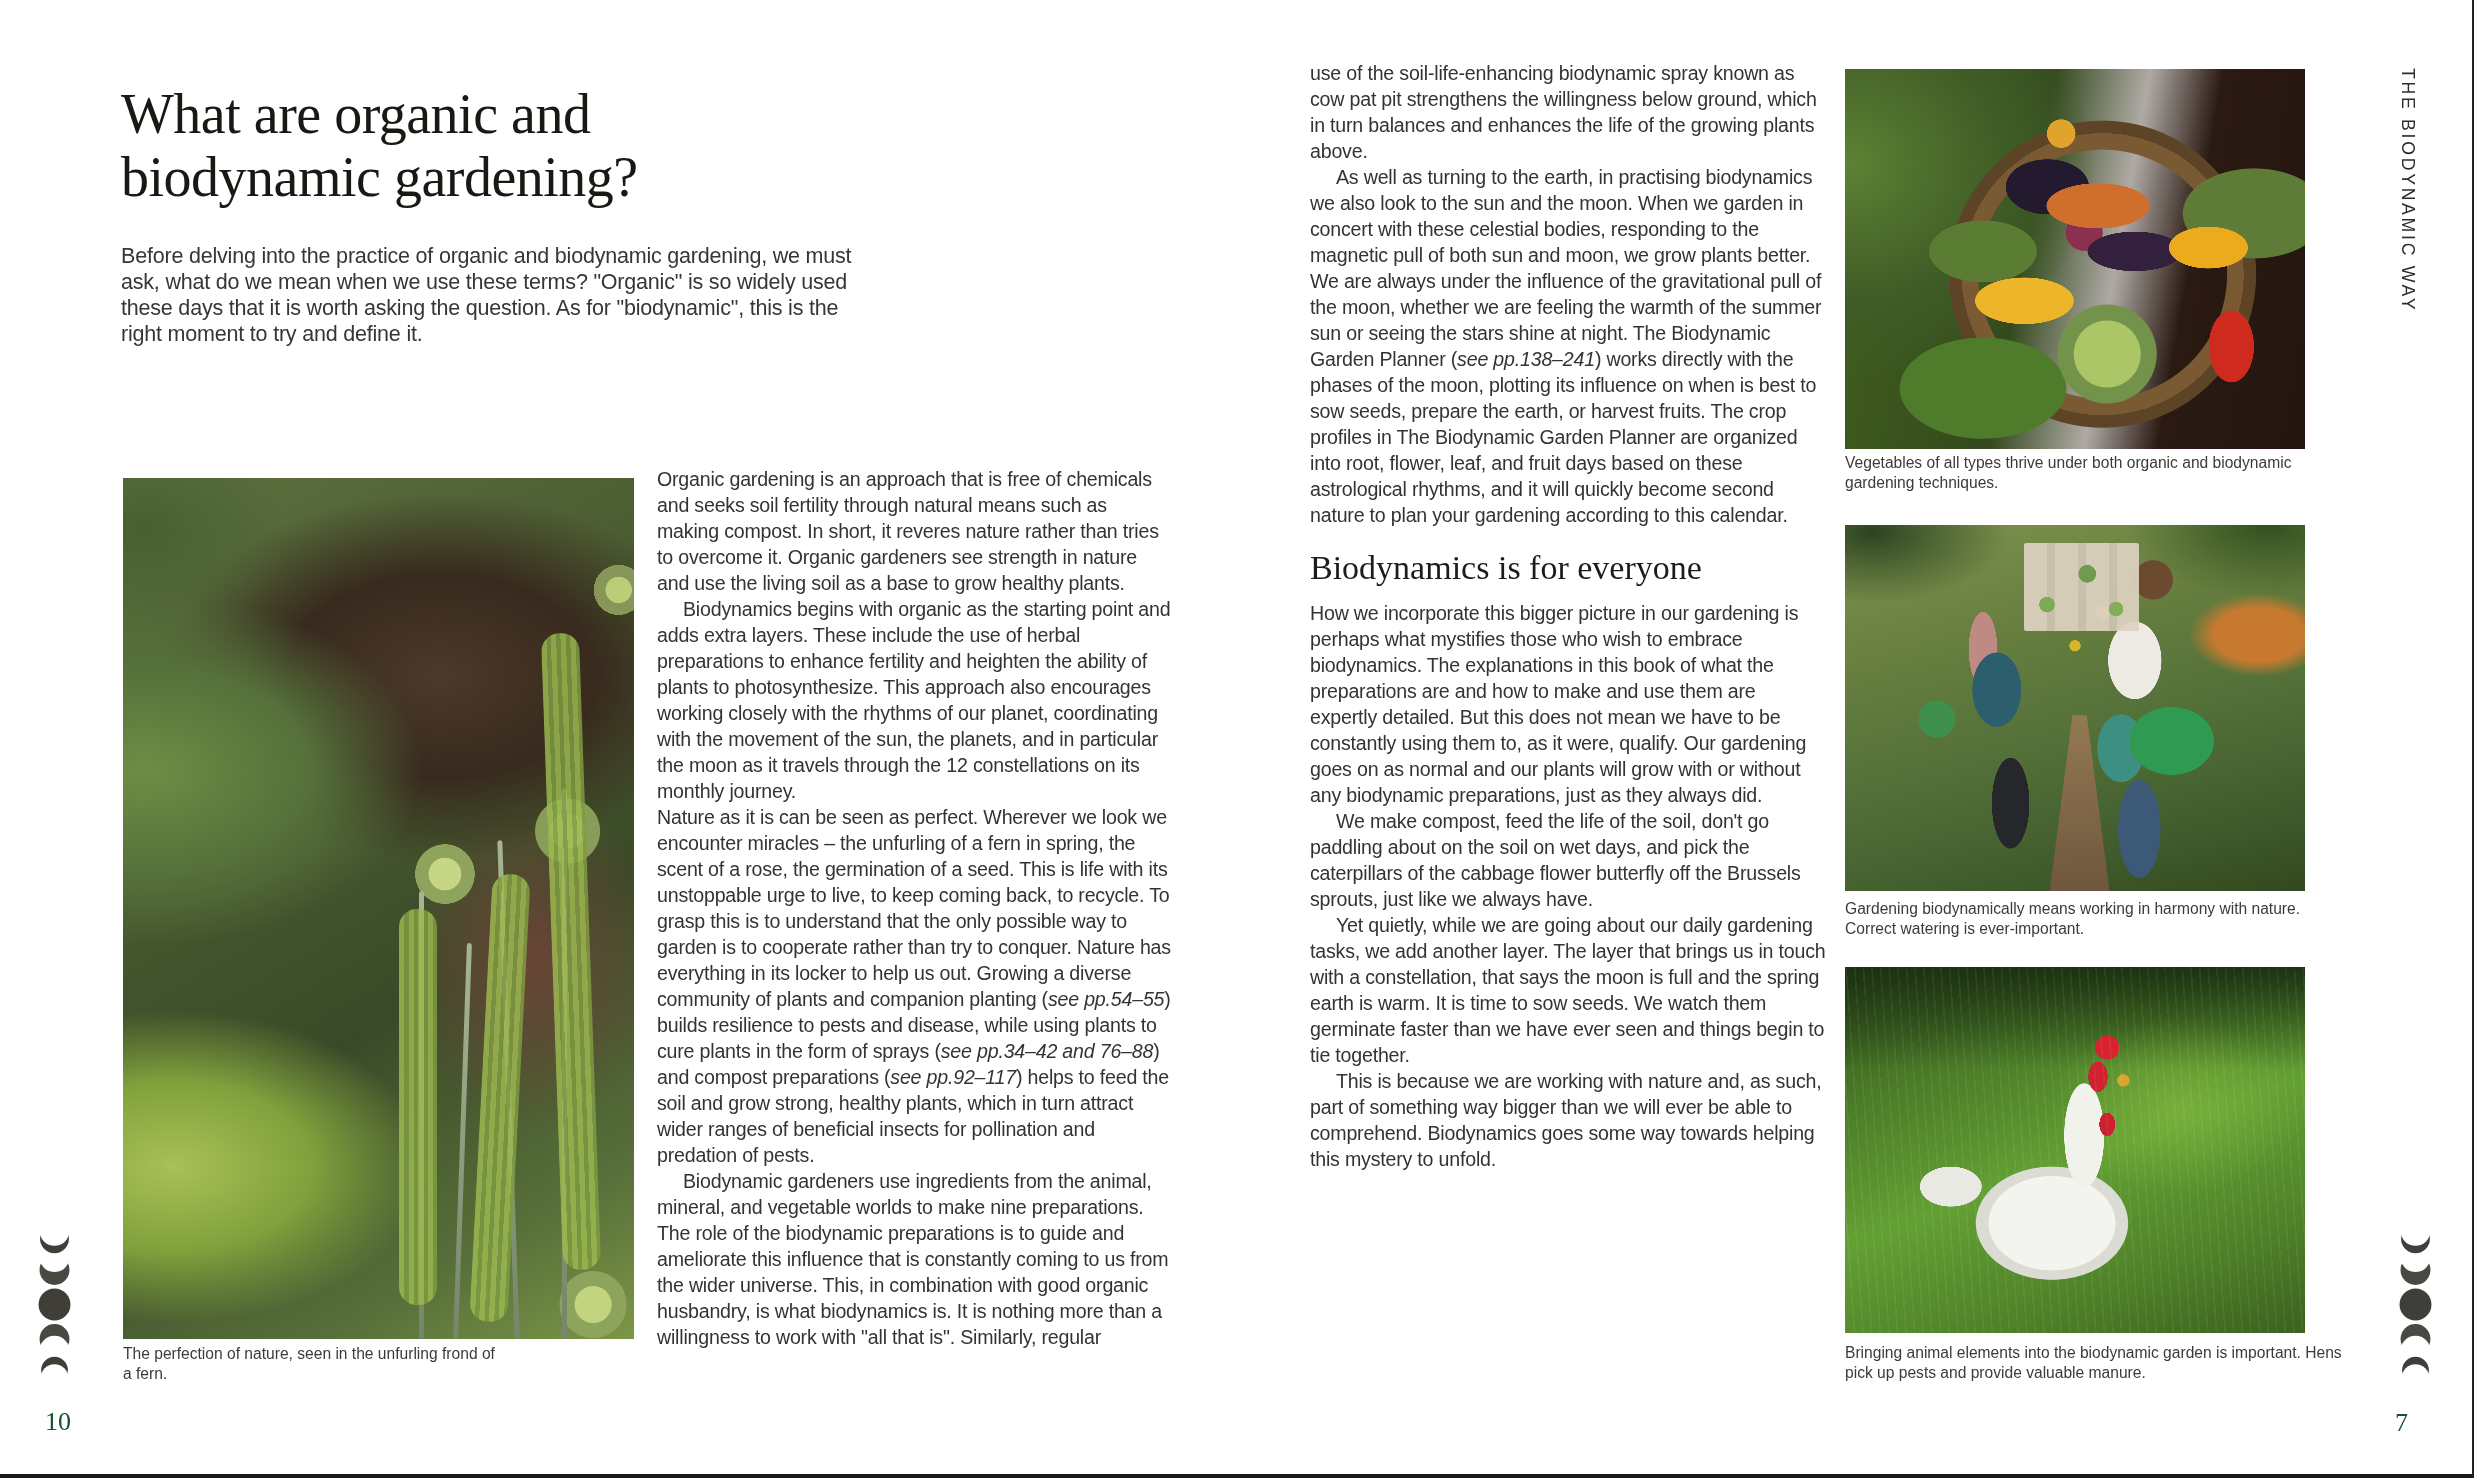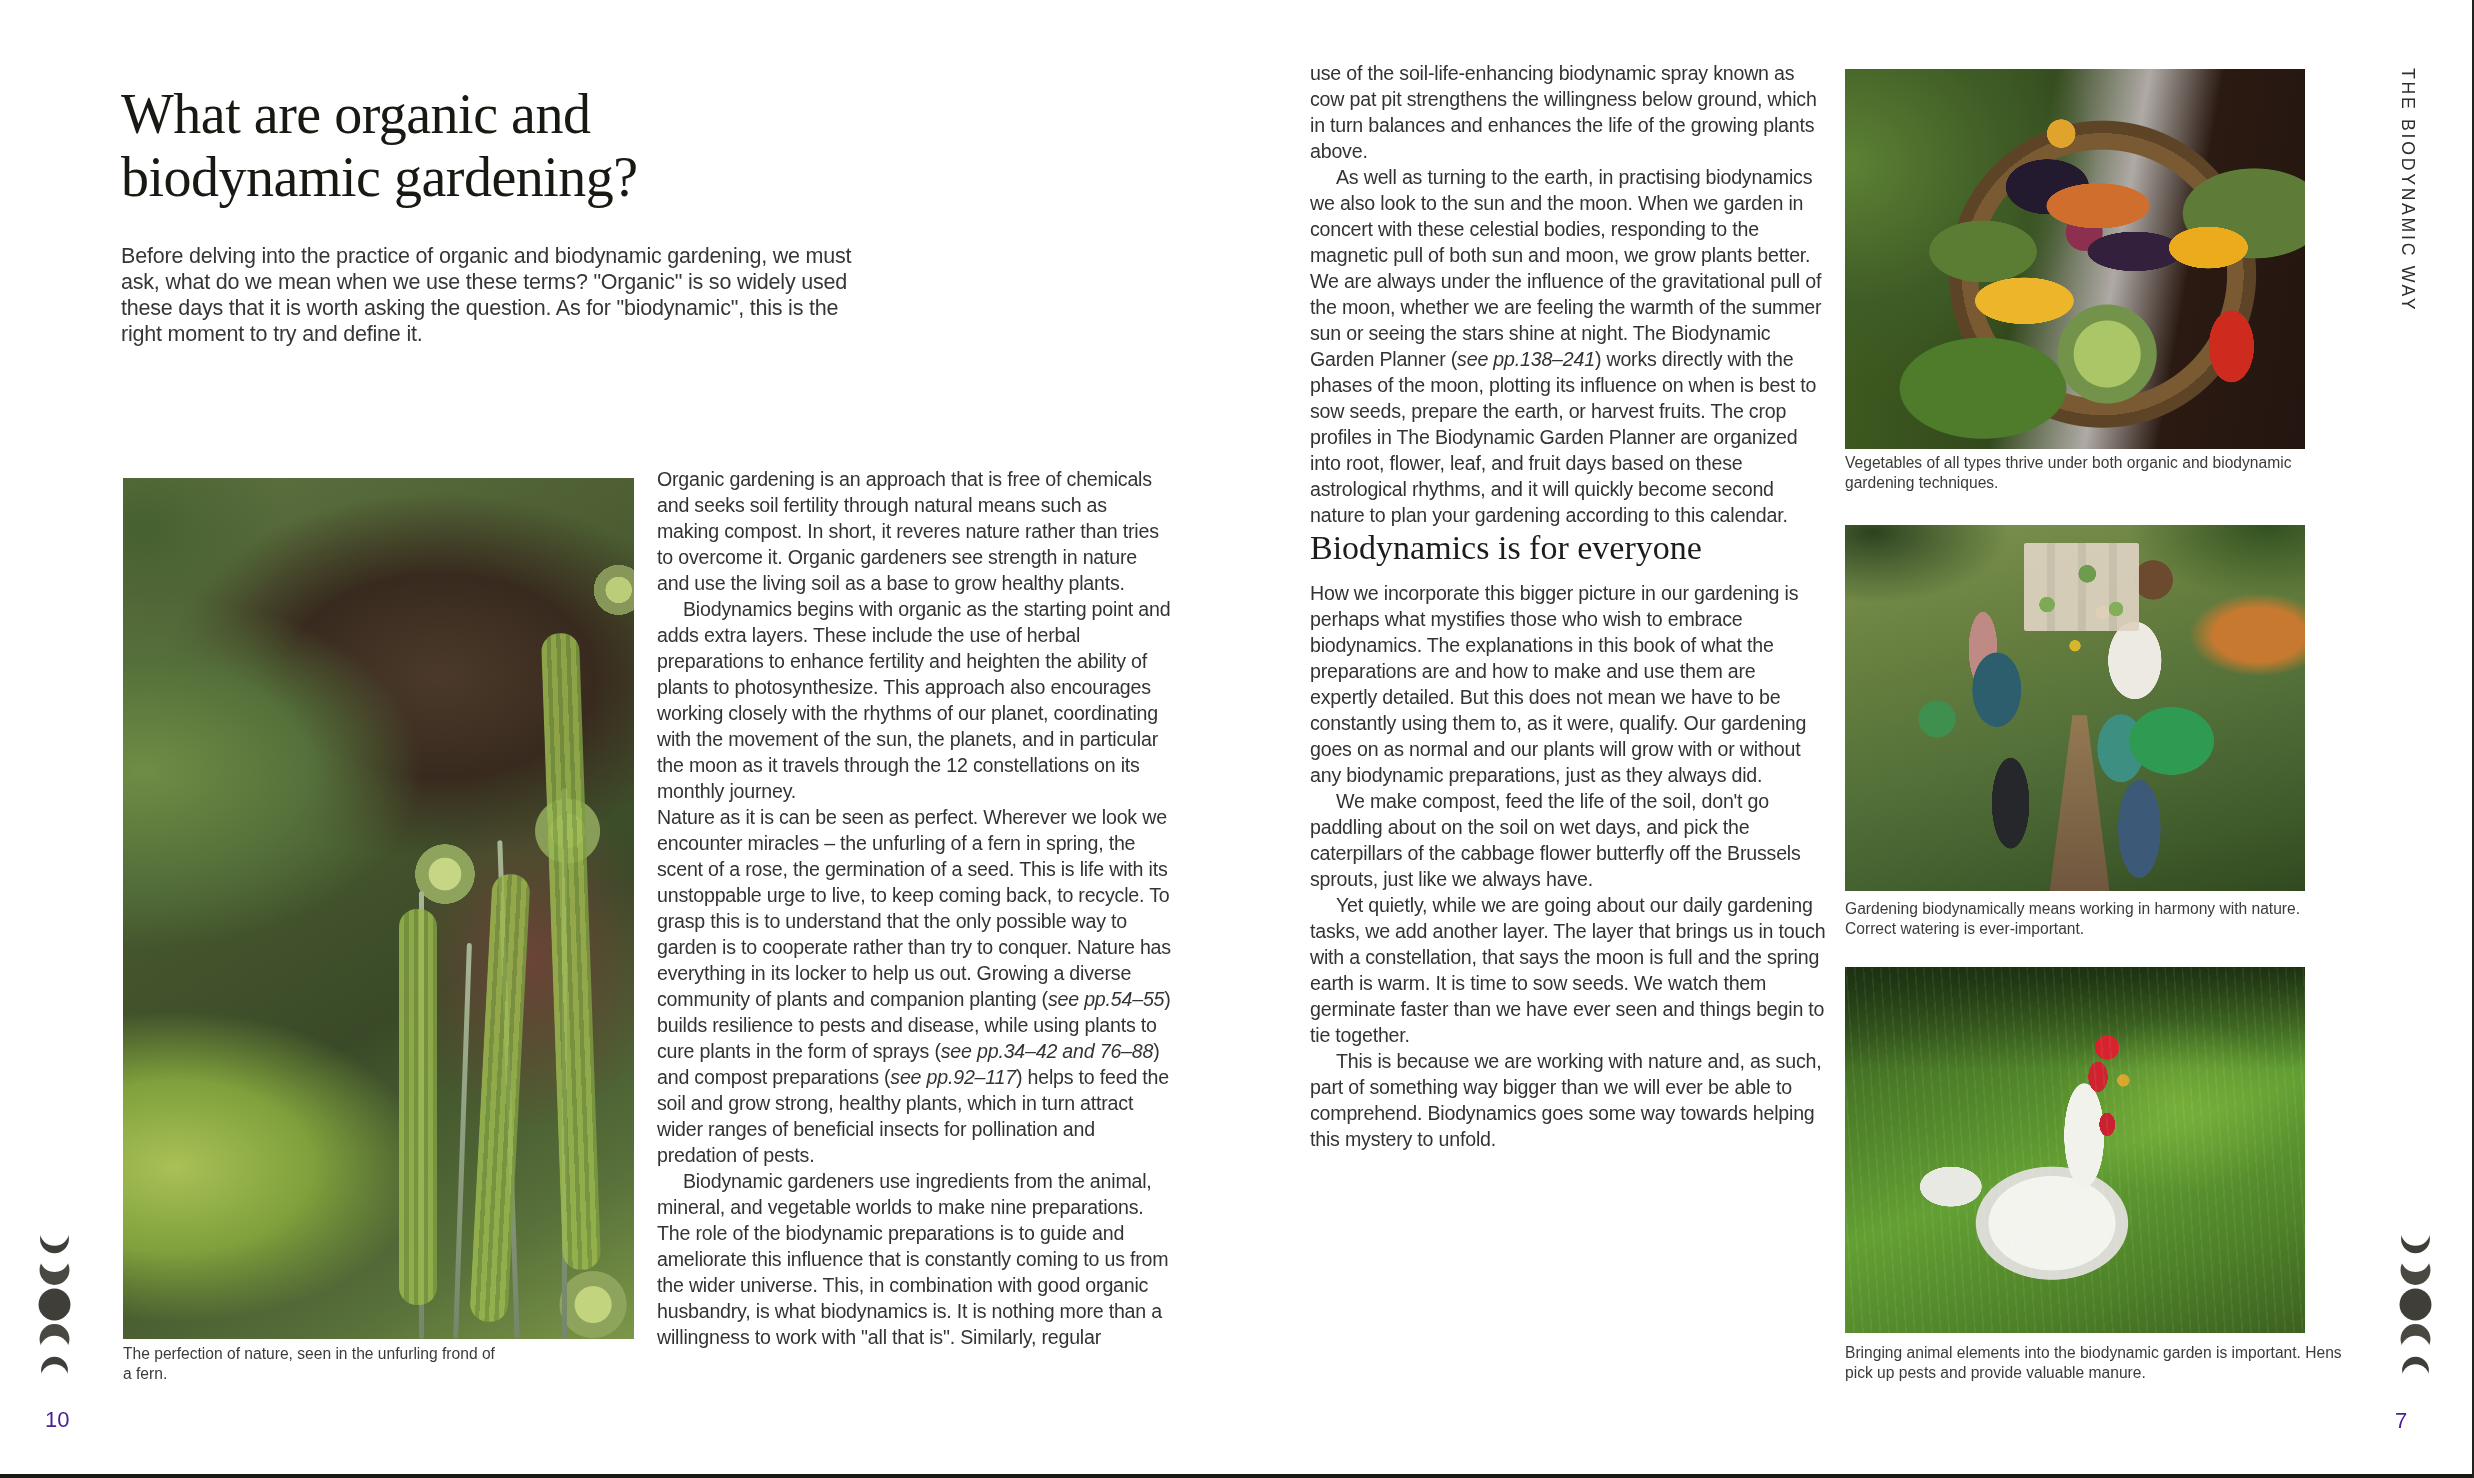--- a/index.html
+++ b/index.html
@@ -12,30 +12,30 @@
   .title{position:absolute;left:121px;top:45px;width:838px;
          font-family:"Liberation Serif",serif;font-weight:400;color:#191813;
          font-size:56px;line-height:63px;letter-spacing:-0.5px;}
   .intro{position:absolute;left:121px;top:243px;width:752px;
          font-size:21.5px;line-height:26px;color:#373634;letter-spacing:-0.2px;}
   .bodycol{position:absolute;width:516px;font-size:19.6px;line-height:26px;
            color:#343331;letter-spacing:-0.2px;}
   .bodycol p{margin:0;}
   .bodycol p.indent{text-indent:26px;}
   .bodycol h3{font-family:"Liberation Serif",serif;font-weight:400;color:#1d1c1a;
-              font-size:34px;line-height:38px;margin:1px 0 13px 0;letter-spacing:0;}
+              font-size:34px;line-height:38px;margin:21px 0 13px 0;letter-spacing:0;}
   #left-col{left:657px;top:466px;}
   #right-col{left:1310px;top:60px;}
   em{font-style:italic;}
   .caption{position:absolute;font-size:15.6px;line-height:20px;color:#3c3b39;letter-spacing:0;}
   #fern-caption{left:123px;top:1344px;width:376px;}
   #cap-veg{left:1845px;top:453px;width:505px;}
   #cap-garden{left:1845px;top:899px;width:505px;}
   #cap-hen{left:1845px;top:1343px;width:505px;}
-  .pagenum{position:absolute;font-size:22px;color:#4c1d95;}
+  .pagenum{position:absolute;font-size:26px;color:#14532d;font-family:Liberation Serif, serif;}
   #pagenum-left{left:45px;top:1407px;}
   #pagenum-right{left:2395px;top:1408px;}
   .side-label{position:absolute;left:2397px;top:68px;writing-mode:vertical-rl;
               font-size:17.7px;letter-spacing:2.7px;color:#2e2d2b;white-space:nowrap;}
 
   
   .photo{position:absolute;overflow:hidden;}
   #fern-photo{left:123px;top:478px;width:511px;height:861px;
     background:
       radial-gradient(circle at 63% 46%, #c6d684 0 16px, #8ea35c 16.7px 29.6px, rgba(0,0,0,0) 30px),

